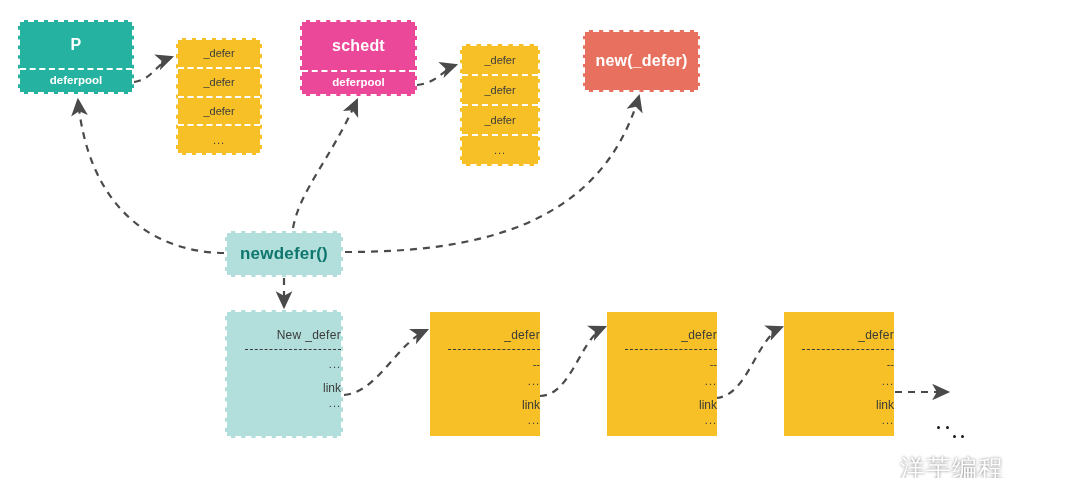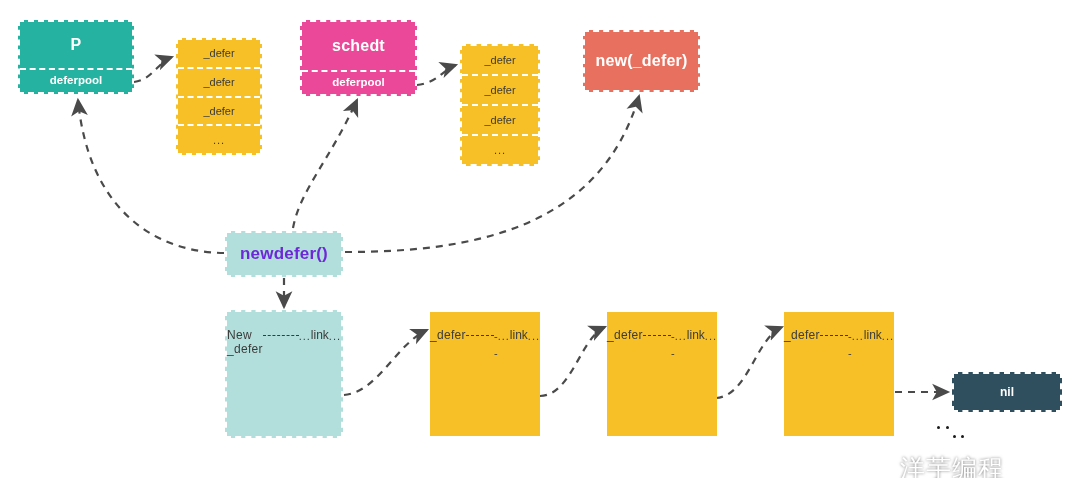--- a/index.html
+++ b/index.html
@@ -74,21 +74,22 @@
     border-bottom: 2px dashed #ffffff;
   }
   .pool .cell:last-child { border-bottom: none; }
   .dots { color: #b98f12; letter-spacing: 1px; font-size: 12px; }
 
   
   .rec {
     position: absolute;
     box-sizing: border-box;
     display: flex;
-    align-items: flex-start;
+    flex-direction: column;
+    align-items: flex-end;
     padding-top: 16px;
   }
   .rec .rtitle {
     font-size: 12px;
     color: #3b3b3b;
     font-weight: normal;
     letter-spacing: .3px;
   }
   .rec .sep {
     width: 84%;
@@ -246,21 +247,21 @@
   </div>
 
   <div class="node dashed" style="left:583px; top:30px; width:117px; height:62px; background:#e8705e;">
     <div class="hdr">
       <span class="ttl">new(_defer)</span>
     </div>
   </div>
 
   <div class="node dashed" style="left:225px; top:231px; width:118px; height:46px; background:#b2dfdb; border-color:#ffffff;">
     <div class="hdr">
-      <span class="ttl" style="color:#6d28d9; font-size:17px;">newdefer()</span>
+      <span class="ttl" style="color:#0f766e; font-size:17px;">newdefer()</span>
     </div>
   </div>
 
   <div class="rec dashed" style="left:225px; top:310px; width:118px; height:128px; background:#b2dfdb;">
     <div class="rtitle">New _defer</div>
     <div class="sep"></div>
     <div class="line dots">...</div>
     <div class="spacer"></div>
     <div class="lk">link</div>
     <div class="line dots">...</div>
@@ -289,23 +290,20 @@
   <div class="rec" style="left:784px; top:312px; width:110px; height:124px; background:#f6c026;">
     <div class="rtitle">_defer</div>
     <div class="sep"></div>
     <div class="line">--</div>
     <div class="line dots">...</div>
     <div class="spacer"></div>
     <div class="lk">link</div>
     <div class="line dots">...</div>
   </div>
 
-  <div class="nilbox" style="left:952px; top:372px; width:110px; height:40px;">
-    <span>nil</span>
-  </div>
 
   <div id="watermark" style="left:900px; top:418px;">
     <div class="wechat">
       <div class="b1"></div>
       <div class="tail1"></div>
       <div class="b2"></div>
       <div class="tail2"></div>
       <div class="e" style="left:7px; top:8px;"></div>
       <div class="e" style="left:16px; top:8px;"></div>
       <div class="e" style="left:23px; top:17px;"></div>

